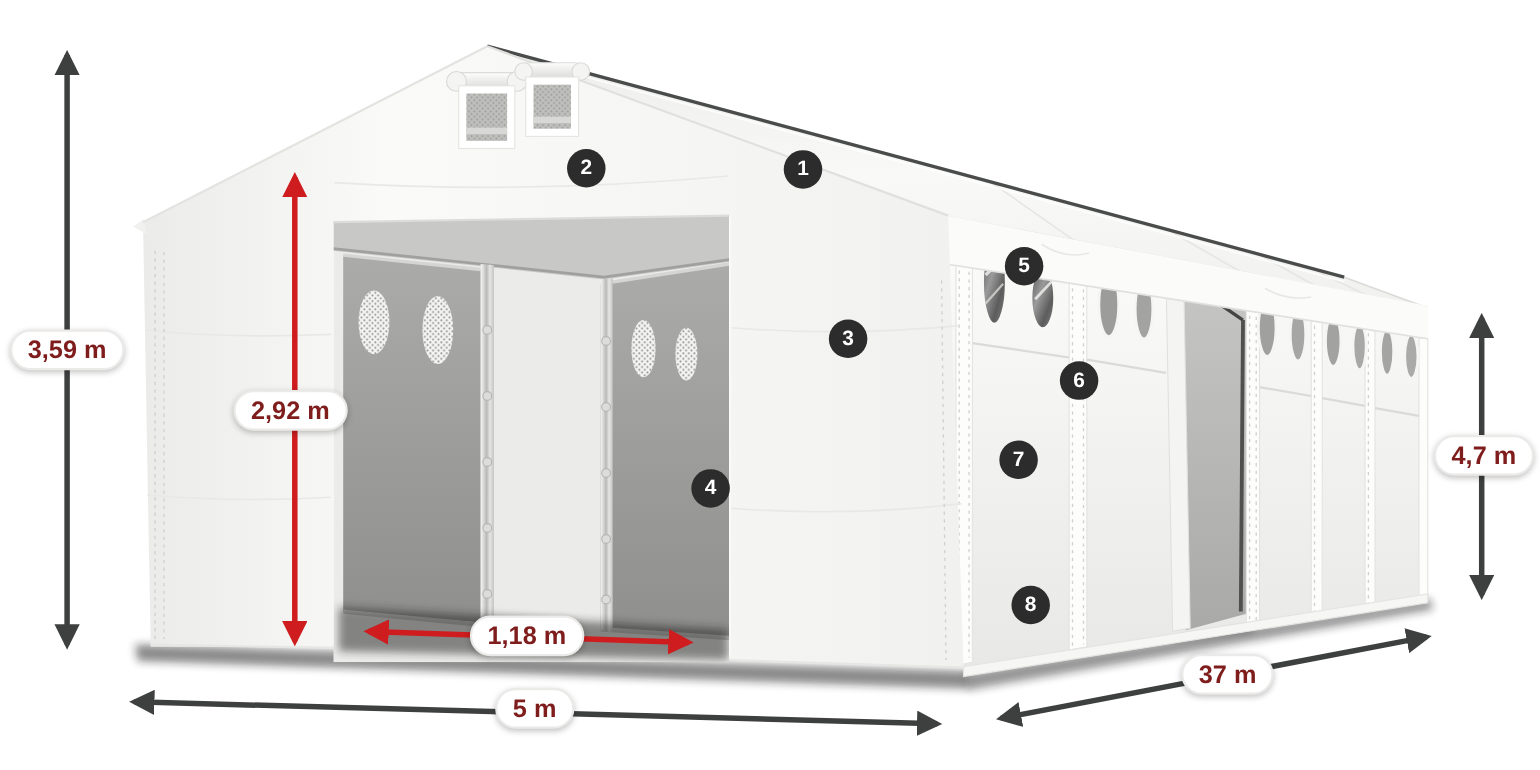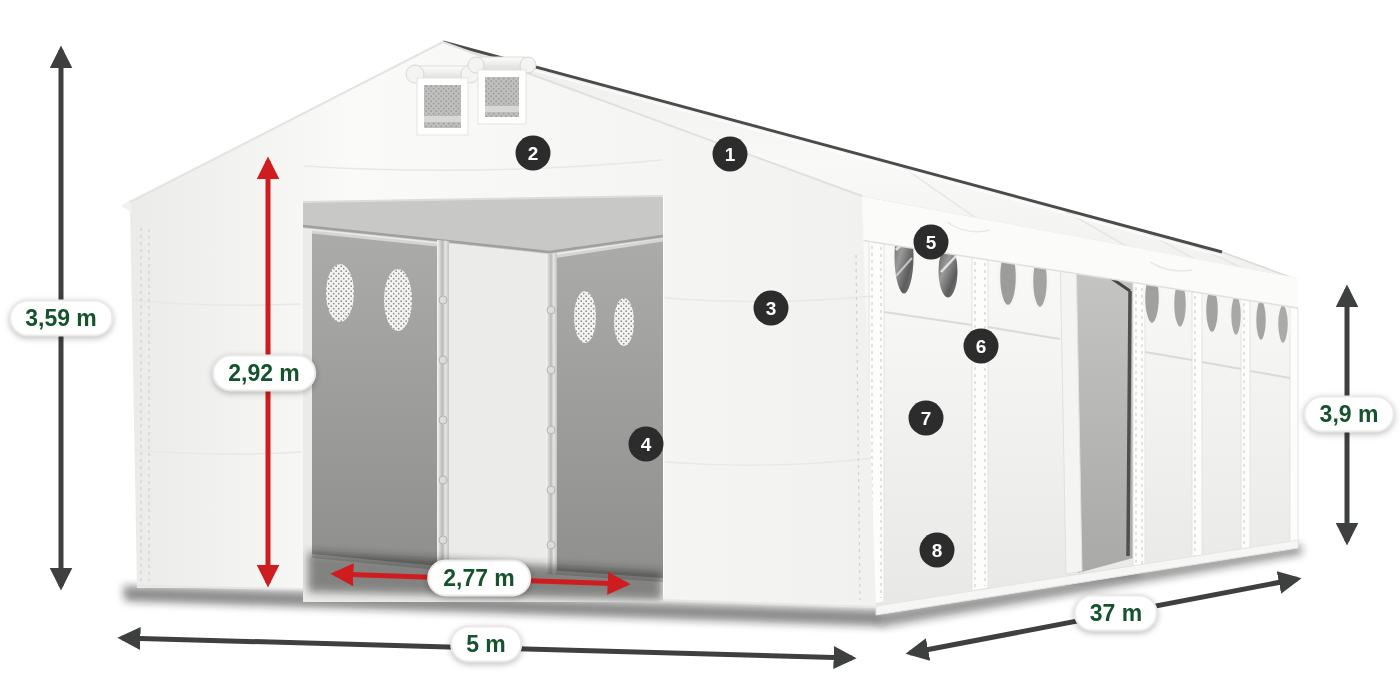--- a/index.html
+++ b/index.html
@@ -11,25 +11,25 @@
   .badge{
     position:absolute;transform:translate(-50%,-50%);
     width:35px;height:35px;border-radius:50%;
     background:#2b2c2b;color:#ffffff;font-weight:bold;font-size:19px;
     display:flex;align-items:center;justify-content:center;z-index:2;
     user-select:none;
   }
   .dim-pill{
     position:absolute;transform:translate(-50%,-50%);
     background:#ffffff;border:2px solid #eceae8;border-radius:19px;
-    padding:3px 14px;font-weight:bold;font-size:23px;color:#14532d;
+    padding:3px 14px;font-weight:bold;font-size:23px;color:#7f1d1d;
     box-shadow:0 2px 6px rgba(0,0,0,.25);white-space:nowrap;z-index:3;
     user-select:none;
   }
-  .dim-pill.red{color:#14532d;}
+  .dim-pill.red{color:#7f1d1d;}
 </style>
 </head>
 <body>
 
 <div class="stage">
 
   <svg width="1400" height="700" viewBox="0 0 1400 700">
     <defs>
       <linearGradient id="wallGrad" x1="0" y1="0" x2="1" y2="0">
         <stop offset="0" stop-color="#ebebea"></stop>
@@ -273,18 +273,18 @@
   <div class="badge" style="left:533px;top:153px">2</div>
   <div class="badge" style="left:771px;top:308px">3</div>
   <div class="badge" style="left:646px;top:444px">4</div>
   <div class="badge" style="left:931px;top:242px">5</div>
   <div class="badge" style="left:981px;top:346px">6</div>
   <div class="badge" style="left:926px;top:418px">7</div>
   <div class="badge" style="left:937px;top:550px">8</div>
 
   <div class="dim-pill" style="left:61px;top:318px">3,59 m</div>
   <div class="dim-pill red" style="left:264px;top:373px">2,92 m</div>
-  <div class="dim-pill red" style="left:479px;top:578px">2,77 m</div>
+  <div class="dim-pill red" style="left:479px;top:578px">1,18 m</div>
   <div class="dim-pill" style="left:486px;top:644px">5 m</div>
   <div class="dim-pill" style="left:1116px;top:613px">37 m</div>
-  <div class="dim-pill" style="left:1349px;top:414px">3,9 m</div>
+  <div class="dim-pill" style="left:1349px;top:414px">4,7 m</div>
 
 </div>
 
 </body></html>

